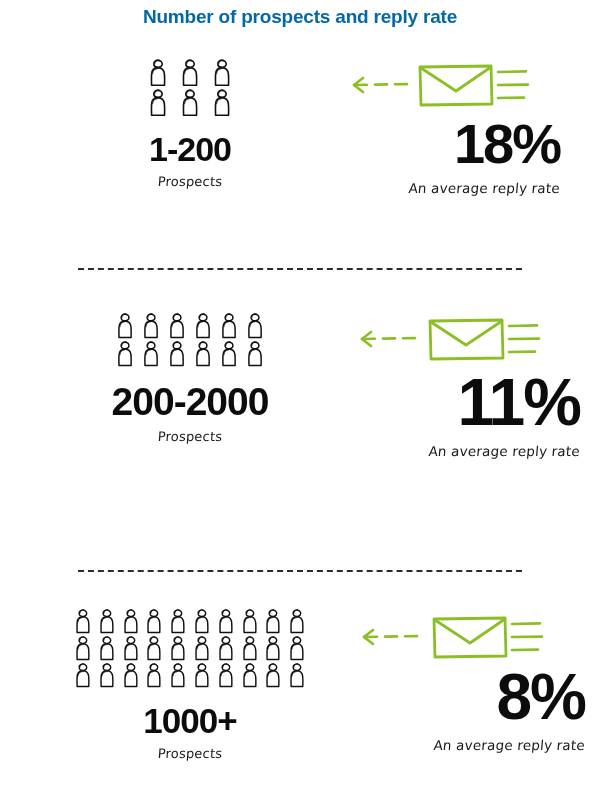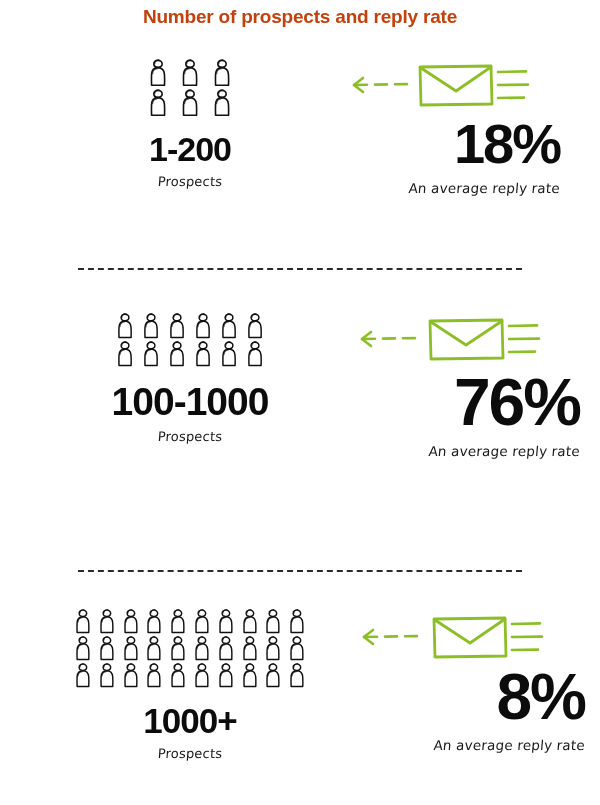--- a/index.html
+++ b/index.html
@@ -29,21 +29,21 @@
   .title {
     position: absolute;
     top: 6px;
     left: 0;
     width: 600px;
     text-align: center;
     font-family: "Liberation Sans", sans-serif;
     font-weight: bold;
     font-size: 19px;
     letter-spacing: -0.2px;
-    color: #c2410c;
+    color: #0369a1;
   }
 
   
   .section {
     position: absolute;
     left: 0;
     width: 600px;
   }
   .sec-1 { top: 58px;  height: 200px; }
   .sec-2 { top: 312px; height: 245px; }
@@ -373,21 +373,21 @@
             <svg viewBox="0 0 24 28" aria-hidden="true">
               <g fill="none" stroke="#111111" stroke-width="1.5" stroke-linecap="round" stroke-linejoin="round">
                 <path d="M12.1 2.2 C9.6 2.1 8.0 3.8 8.1 5.7 C8.2 7.4 9.7 8.7 12.0 8.7 C14.3 8.8 15.9 7.5 15.9 5.7 C16.0 3.8 14.5 2.3 12.1 2.2 Z"></path>
                 <path d="M11.9 9.0 C8.3 9.1 6.2 11.6 6.0 15.2 C5.8 18.8 5.9 22.4 6.0 25.4 L18.1 25.5 C18.2 22.3 18.3 18.6 18.0 15.1 C17.7 11.5 15.6 9.1 11.9 9.0 Z"></path>
                 <path d="M13.0 1.6 C10.4 1.6 8.9 3.3 9.0 5.3" stroke-width="1.1" opacity="0.75"></path>
                 <path d="M7.0 14.6 C7.2 11.8 8.8 10.2 11.3 10.0" stroke-width="1.1" opacity="0.7"></path>
               </g>
             </svg>
           </span>
         </div>
-      <div class="count-label">100-1000</div>
+      <div class="count-label">200-2000</div>
       <div class="sub-label">Prospects</div>
     </div>
 
     <div class="reply-col">
       <div class="mail-row">
         <svg width="230" height="56" viewBox="0 0 230 56" aria-hidden="true">
           <g stroke="#8CBF26" stroke-width="2.6" fill="none" stroke-linecap="round" stroke-linejoin="round">
             <path d="M12 27 L21 20"></path>
             <path d="M12 27 L21 34"></path>
             <path d="M13 27 L25 26.8"></path>
@@ -398,21 +398,21 @@
             <path d="M80 9 L152 8 L153 46 L81 47 Z"></path>
             <path d="M81 10 L116 33 L152 9"></path>
           </g>
           <g stroke="#8CBF26" stroke-width="2.6" fill="none" stroke-linecap="round">
             <path d="M159 14 L187 13.4"></path>
             <path d="M159 27 L189 26.6"></path>
             <path d="M159 40 L185 39.6"></path>
           </g>
         </svg>
       </div>
-      <div class="pct">76%</div>
+      <div class="pct">11%</div>
       <div class="pct-sub">An average reply rate</div>
     </div>
   </div>
 
   <div class="divider div-2"></div>
 
   <div class="section sec-3">
 
     <div class="prospects-col">
       <div class="people-grid">

